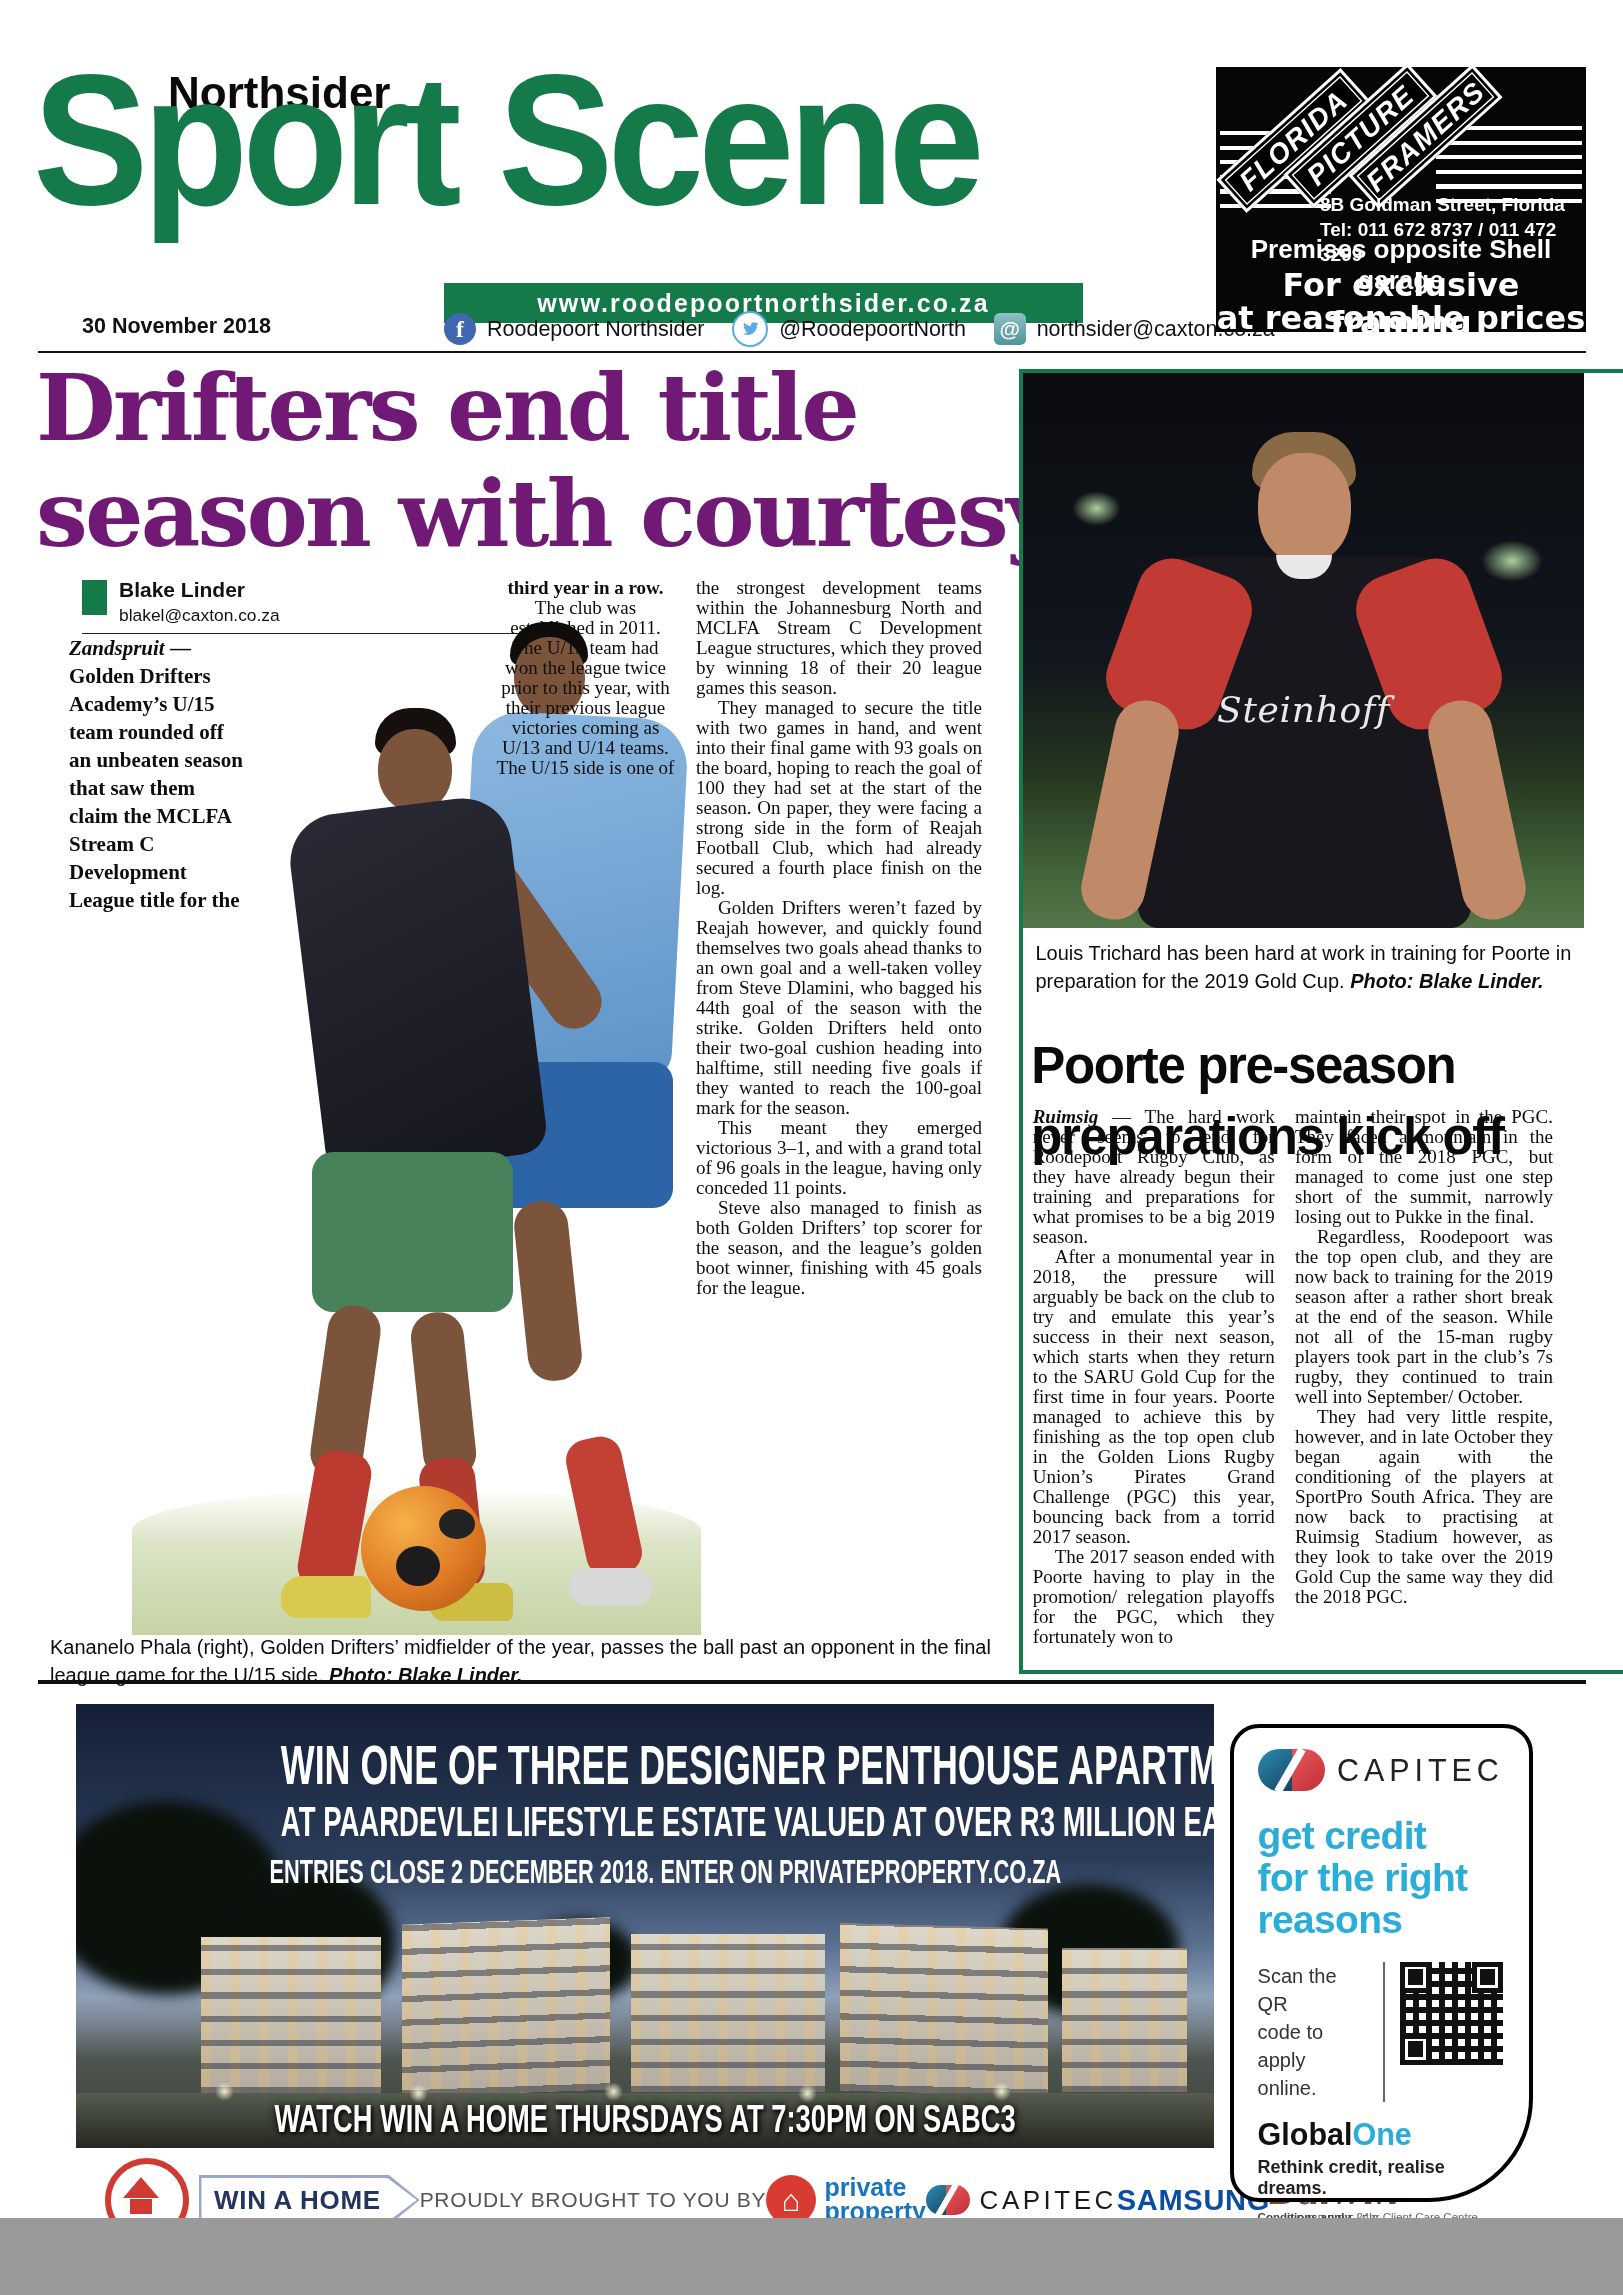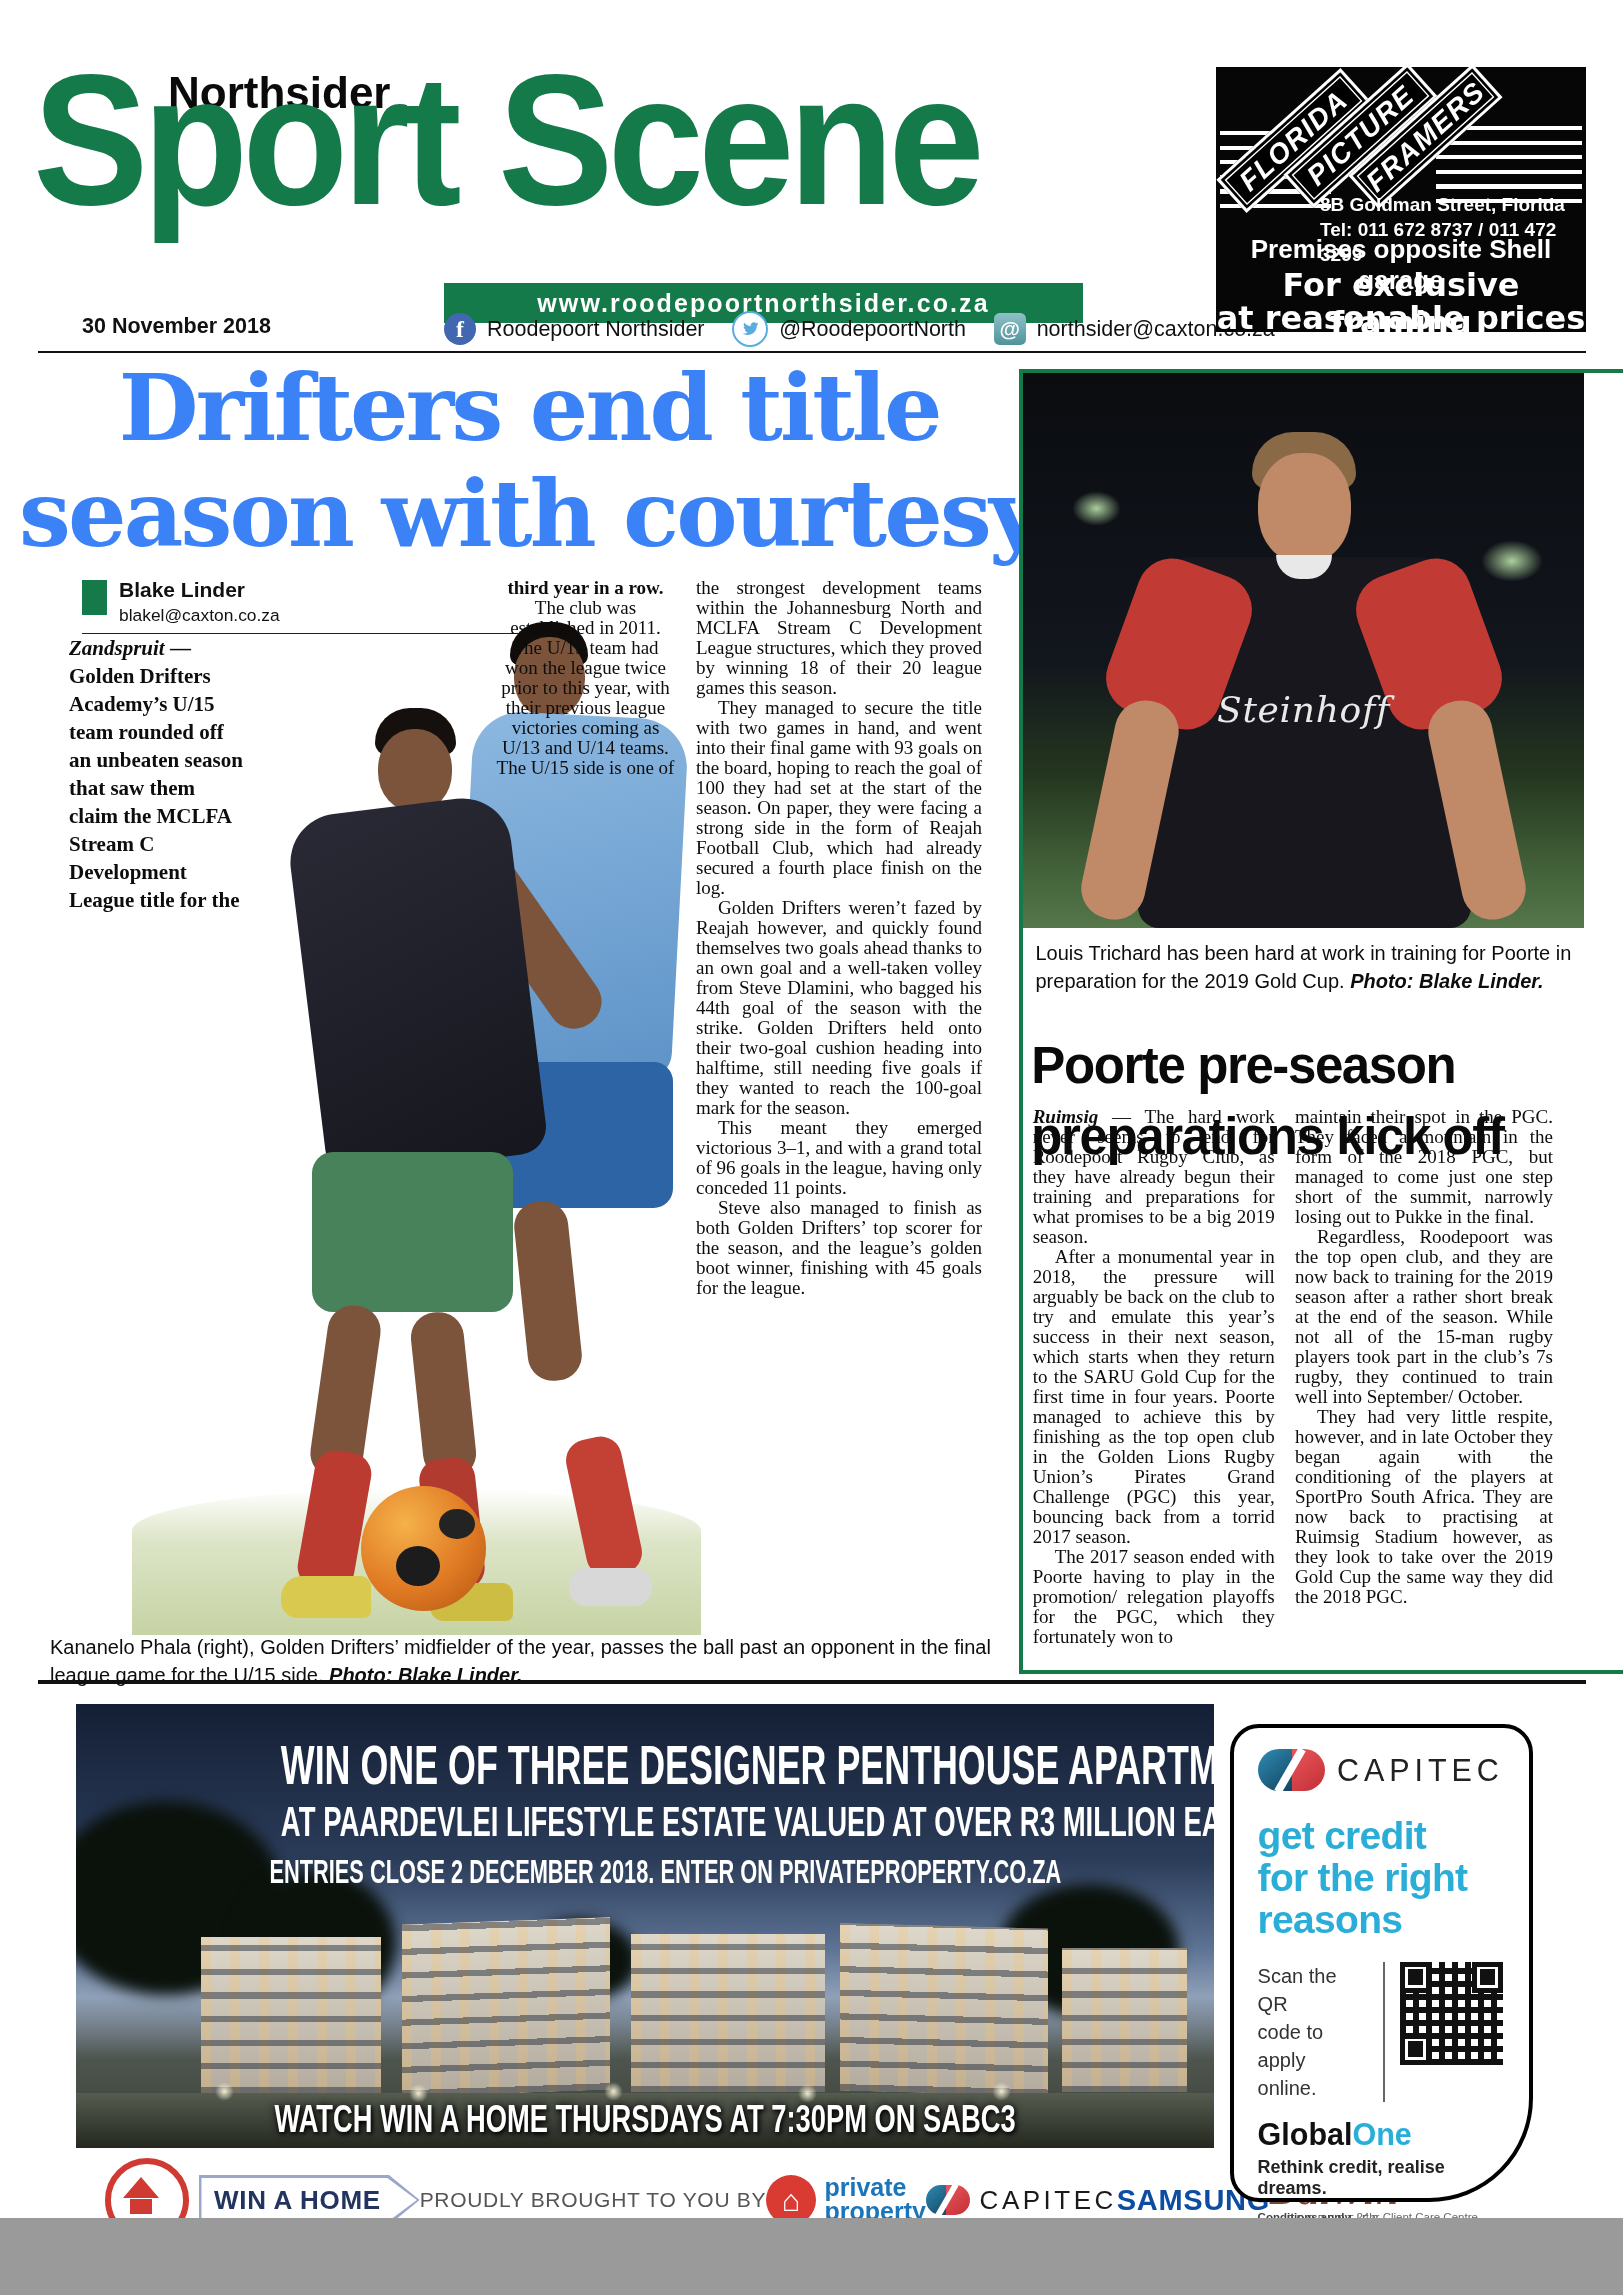--- a/index.html
+++ b/index.html
@@ -28,22 +28,22 @@
   .stripes{position:absolute;background:repeating-linear-gradient(180deg,#fff 0 4.2px,transparent 4.2px 14.6px);}
   .banner{position:absolute;width:161px;height:39px;background:#000;border:3.5px solid #fff;
           box-shadow:inset 0 0 0 2.8px #000,inset 0 0 0 4.2px #fff;
           display:flex;align-items:center;justify-content:center;transform:rotate(-42deg);}
   .banner span{color:#fff;font-weight:bold;font-style:italic;font-size:28px;letter-spacing:1.4px;font-family:"Liberation Sans",sans-serif;}
   .fr-addr{position:absolute;left:104px;top:125px;width:262px;color:#fff;font-weight:bold;font-size:19px;line-height:25px;}
   .fr-prem{position:absolute;left:0;top:167px;width:100%;text-align:center;color:#fff;font-weight:bold;font-size:26px;}
   .fr-tag{position:absolute;left:0;width:100%;text-align:center;color:#fff;font-weight:bold;font-size:32px;font-family:"DejaVu Sans",sans-serif;}
 
   
-  .main-headline{left:19px;top:355px;font-family:"DejaVu Serif","Liberation Serif",serif;font-weight:bold;
-                 font-size:92px;line-height:106px;letter-spacing:-2.8px;color:#3b82f6;white-space:nowrap;text-align:center;}
+  .main-headline{left:36px;top:355px;font-family:"DejaVu Serif","Liberation Serif",serif;font-weight:bold;
+                 font-size:92px;line-height:106px;letter-spacing:-2.8px;color:#701a75;white-space:nowrap;}
   .by-sq{left:82px;top:580px;width:25px;height:35px;background:#157a4a;}
   .by-name{left:119px;top:578px;font-size:21px;font-weight:bold;}
   .by-mail{left:119px;top:605px;font-size:17.4px;}
   .by-rule{left:82px;top:633px;width:494px;height:1.4px;background:#222;}
 
   .bodytxt{font-family:"Liberation Serif","DejaVu Serif",serif;font-size:19px;line-height:20px;color:#0d0d0d;text-align:justify;}
   .bodytxt p{margin:0;text-indent:22px;}
   .bodytxt p.np{text-indent:0;}
   .lead{font-weight:bold;font-style:italic;}
   .col1{left:69px;top:634px;width:179px;font-weight:bold;font-size:21px;line-height:28px;text-align:left;}

